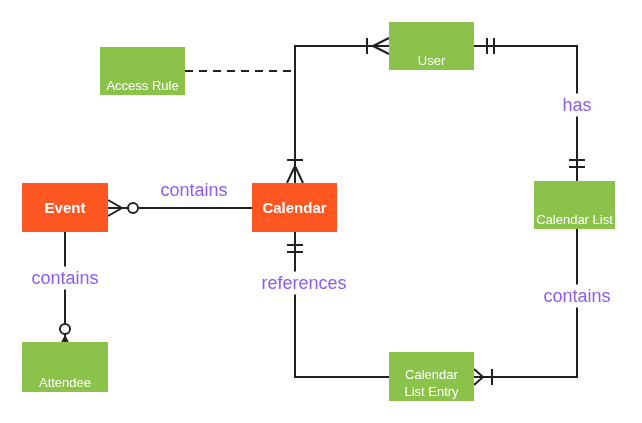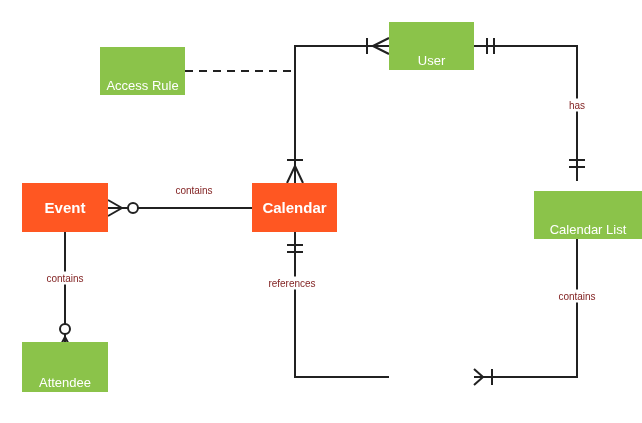--- a/index.html
+++ b/index.html
@@ -17,22 +17,22 @@
     text-align:center;color:#ffffff;
     box-sizing:border-box;
     line-height:1.3;
   }
   .entity-orange{background:#FF5722;font-weight:700;font-size:15px;}
   .entity-green{background:#8BC34A;font-weight:400;font-size:13px;align-items:flex-end;}
   .rel-label{
     position:absolute;
     transform:translate(-50%,-50%);
     background:#ffffff;
-    color:#7f1d1d;
-    font-size:10px;
+    color:#8b5cf6;
+    font-size:18px;
     padding:1px 4px;
     white-space:nowrap;
   }
 </style>
 </head>
 <body>
 
 <div id="canvas">
 
   <svg id="wires" viewBox="0 0 642 423" fill="none" stroke="#212121" stroke-width="2">
@@ -83,33 +83,36 @@
   </div>
 
   <div class="entity entity-green" style="left:100px;top:47px;width:85px;height:48px;">
     <span>Access Rule</span>
   </div>
 
   <div class="entity entity-green" style="left:389px;top:22px;width:85px;height:48px;">
     <span>User</span>
   </div>
 
-  <div class="entity entity-green" style="left:534px;top:191px;width:108px;height:48px;">
+  <div class="entity entity-green" style="left:534px;top:181px;width:81px;height:48px;">
     <span>Calendar List</span>
   </div>
 
+  <div class="entity entity-green" style="left:389px;top:352px;width:85px;height:49px;padding:0 6px;">
+    <span>Calendar List Entry</span>
+  </div>
 
   <div class="entity entity-green" style="left:22px;top:342px;width:86px;height:50px;">
     <span>Attendee</span>
   </div>
 
   <span class="rel-label" style="left:194px;top:190px;">contains</span>
 
 
   <span class="rel-label" style="left:577px;top:105px;">has</span>
 
   <span class="rel-label" style="left:577px;top:296px;">contains</span>
 
-  <span class="rel-label" style="left:292px;top:283px;">references</span>
+  <span class="rel-label" style="left:304px;top:283px;">references</span>
 
   <span class="rel-label" style="left:65px;top:278px;">contains</span>
 
 </div>
 
 </body></html>

